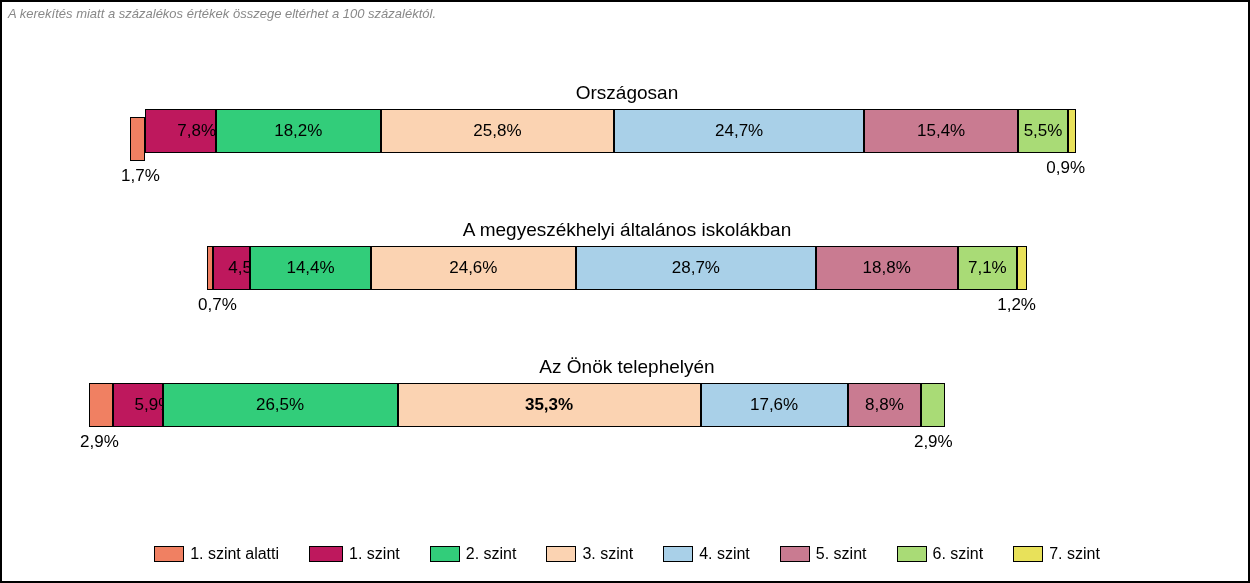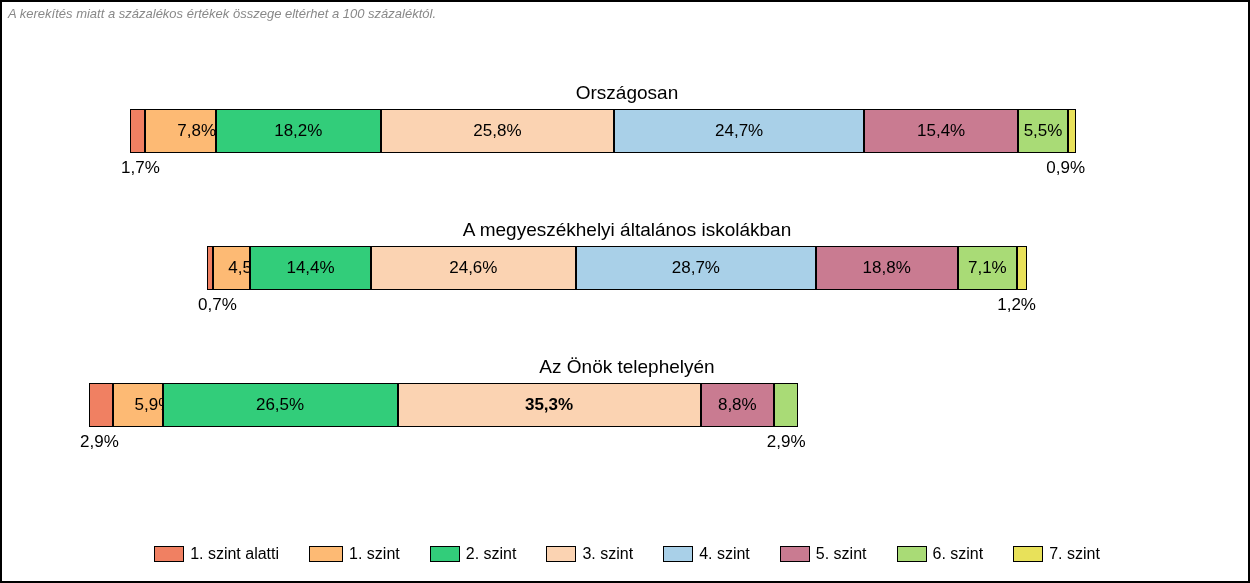--- a/index.html
+++ b/index.html
@@ -82,40 +82,40 @@
     font-size: 16px;
     color: #000;
   }
   .legend-item { display: flex; align-items: center; gap: 6px; }
   .swatch {
     width: 30px;
     height: 16px;
     border: 1px solid #000;
   }
   .c0 { background: #f08062; }
-  .c1 { background: #fdba74; padding-left: 32px; }
+  .c1 { background: #be185d; padding-left: 32px; }
   .c2 { background: #32cd7a; }
   .c3 { background: #fbd3b2; }
   .c4 { background: #a9d0e8; }
   .c5 { background: #c97b91; }
   .c6 { background: #a9db76; }
   .c7 { background: #e8e15a; }
 </style>
 </head>
 <body>
 
 <div class="chart-container">
   <div class="note">A kerekítés miatt a százalékos értékek összege eltérhet a 100 százaléktól.</div>
 
   <div class="bars-area" id="bars-area">
       <div class="bar-group">
         <div class="bar-title">Országosan</div>
         <div class="bar-wrapper">
           <div class="bar" style="left: 128px; width: 905px;">
-            <div class="seg c0" style="width: 15.385px;">
+            <div class="seg c0" style="width: 15.385px; margin-top: 8px;">
               <span class="lbl below left">1,7%</span>
             </div>
             <div class="seg c1" style="width: 70.59px;">
               <span class="lbl">7,8%</span>
             </div>
             <div class="seg c2" style="width: 164.71px;">
               <span class="lbl">18,2%</span>
             </div>
             <div class="seg c3" style="width: 233.49px;">
               <span class="lbl">25,8%</span>
@@ -175,20 +175,23 @@
             </div>
             <div class="seg c1" style="width: 49.3143px;">
               <span class="lbl">5,9%</span>
             </div>
             <div class="seg c2" style="width: 235px;">
               <span class="lbl">26,5%</span>
             </div>
             <div class="seg c3" style="width: 303px; font-weight: bold;">
               <span class="lbl">35,3%</span>
             </div>
+            <div class="seg c4" style="width: 147.107px;">
+              <span class="lbl">17,6%</span>
+            </div>
             <div class="seg c5" style="width: 73.5536px;">
               <span class="lbl">8,8%</span>
             </div>
             <div class="seg c6" style="width: 24.2392px;">
               <span class="lbl below center">2,9%</span>
             </div>
           </div>
         </div>
       </div>
     </div>

